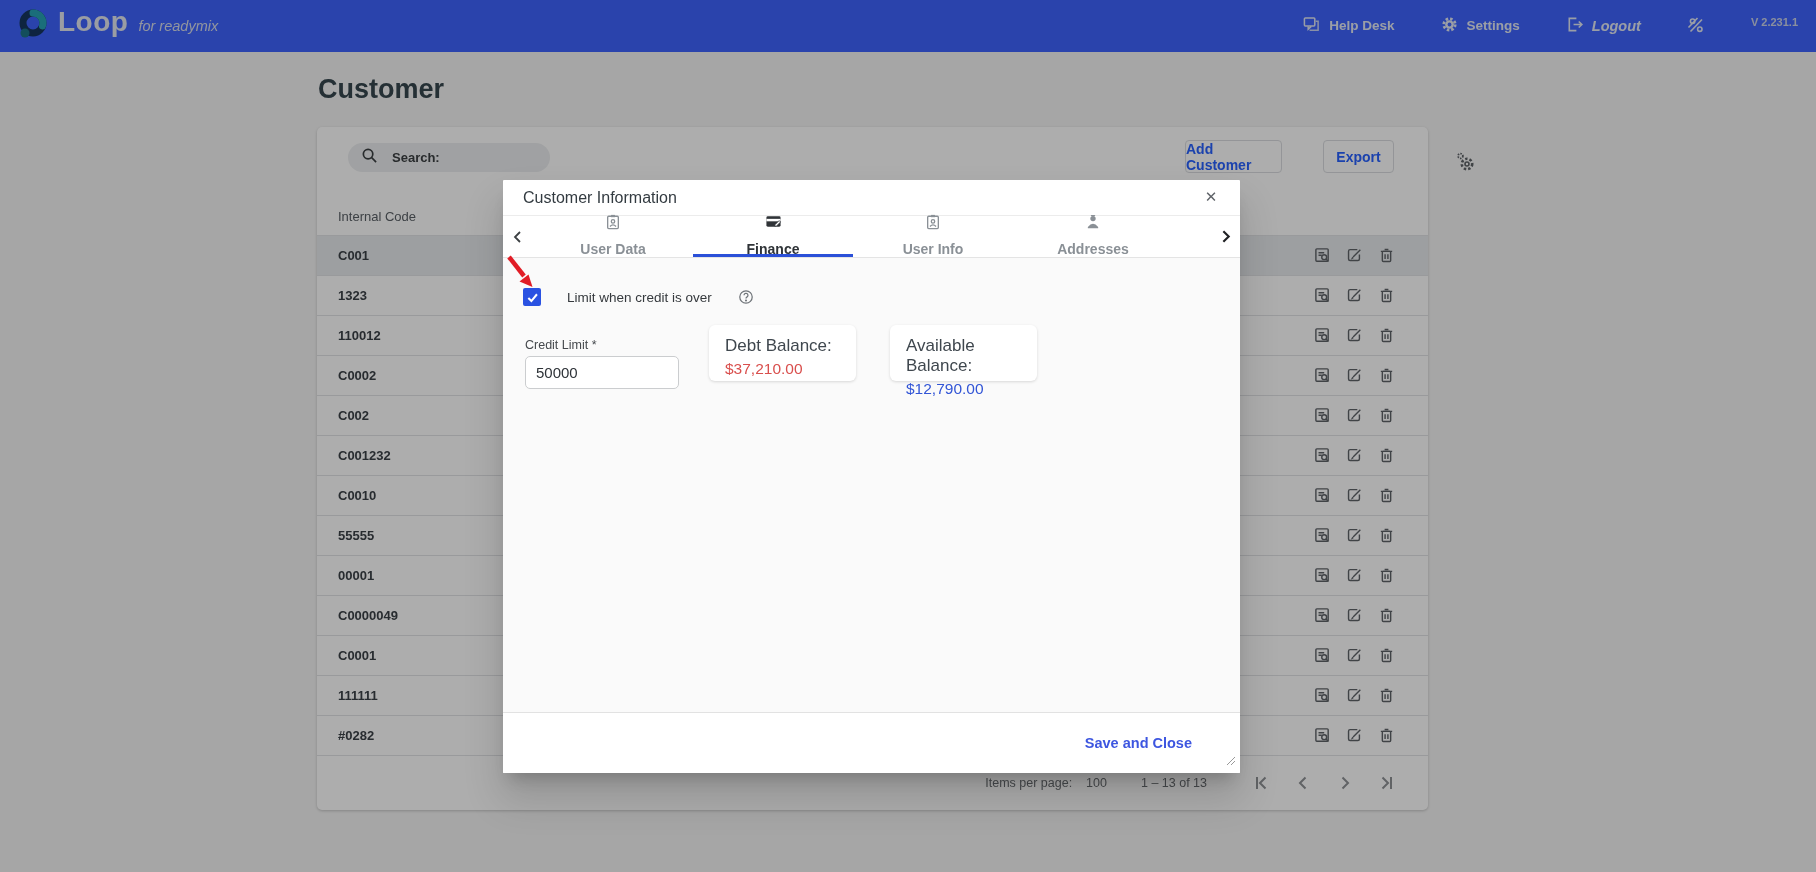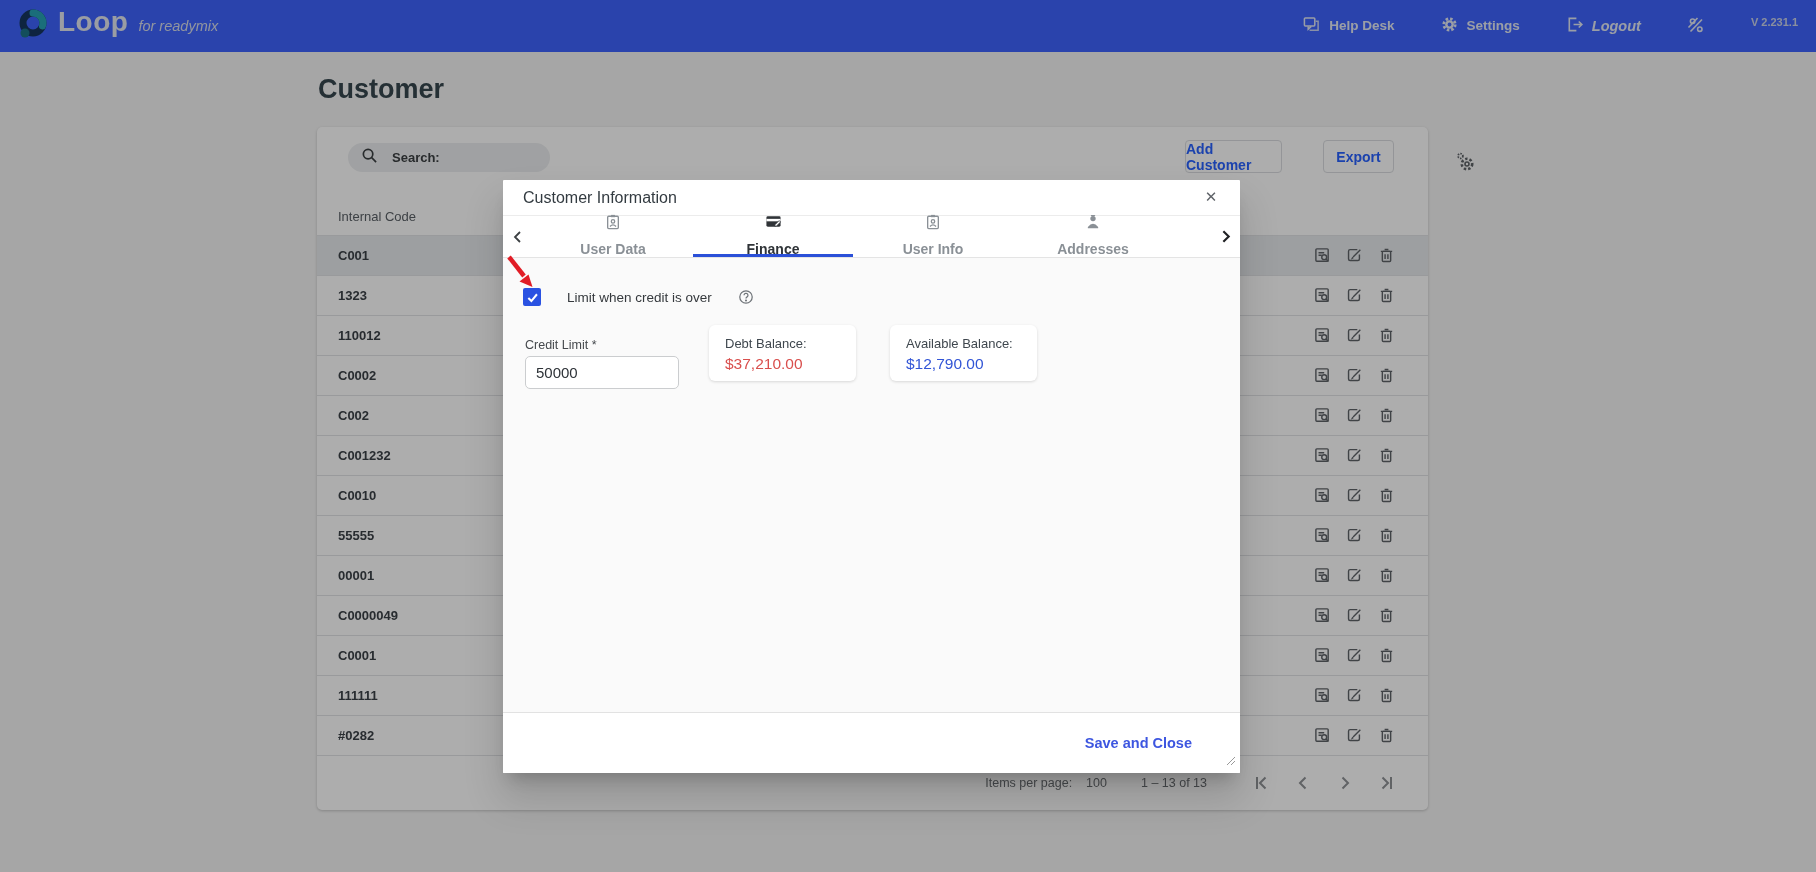--- a/index.html
+++ b/index.html
@@ -67,21 +67,21 @@
             align-items:center;justify-content:center;cursor:pointer;}
   .checkbox.checked{background:#2a52e2;border-color:#2a52e2;}
   .chk-row .lbl{font-size:13.5px;color:#35393d;}
   .help{color:#6f7479;display:flex;cursor:pointer;}
   .field{position:absolute;left:22px;top:80px;}
   .field .flabel{font-size:12.5px;color:#45494d;}
   .field input{margin-top:4px;width:154px;height:33px;border:1px solid #cbcdcf;border-radius:5px;background:#fff;
                font-size:15px;color:#2e3338;padding:0 10px;outline:none;}
   .balcard{position:absolute;top:67px;width:147px;height:56px;background:#fff;border-radius:6px;
            box-shadow:0 1px 3px rgba(0,0,0,.14);padding:11px 16px 0;}
-  .balcard .blabel{font-size:13px;color:#3f474e;}
+  .balcard .blabel{font-size:17px;color:#3f474e;}
   .balcard .bval{font-size:15.5px;margin-top:4px;font-weight:500;}
   .bal-debt{left:206px;}
   .bal-avail{left:387px;}
   .bal-debt .bval{color:#d94f4d;}
   .bal-avail .bval{color:#3255d6;}
   .modal-foot{height:61px;flex:none;background:#fff;border-top:1px solid #e2e2e2;display:flex;align-items:center;
               justify-content:flex-end;padding-right:38px;position:relative;padding-left:28px;}
   .save-btn{color:#3d56e0;font-size:14.5px;font-weight:600;cursor:pointer;padding:8px 10px;}
   .resize-grip{position:absolute;right:4px;bottom:3px;color:#9a9a9a;}
   .annotation-arrow{position:absolute;left:504px;top:254px;z-index:20;pointer-events:none;}

